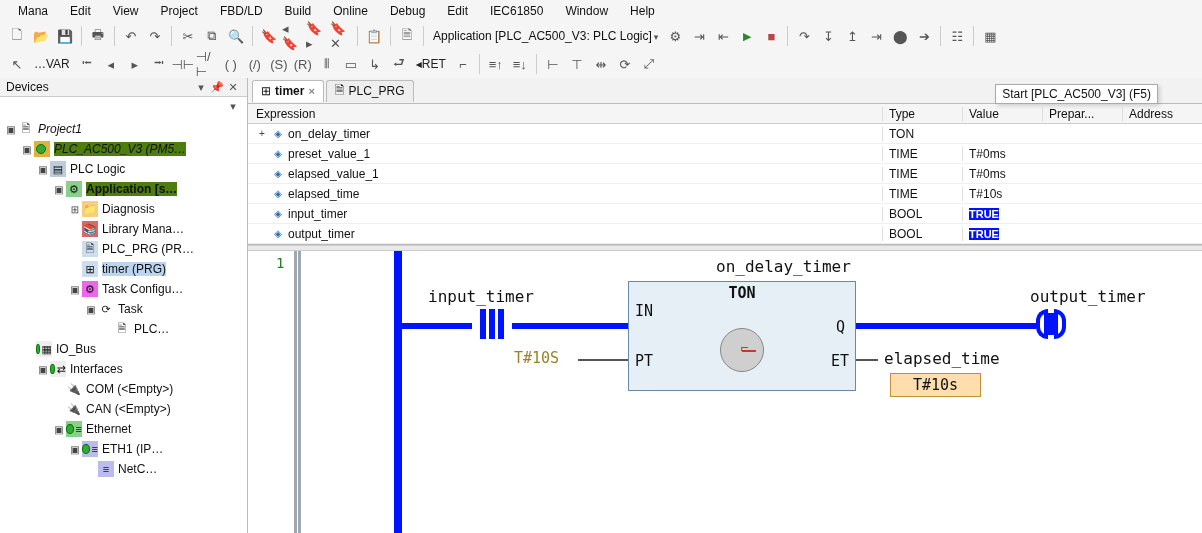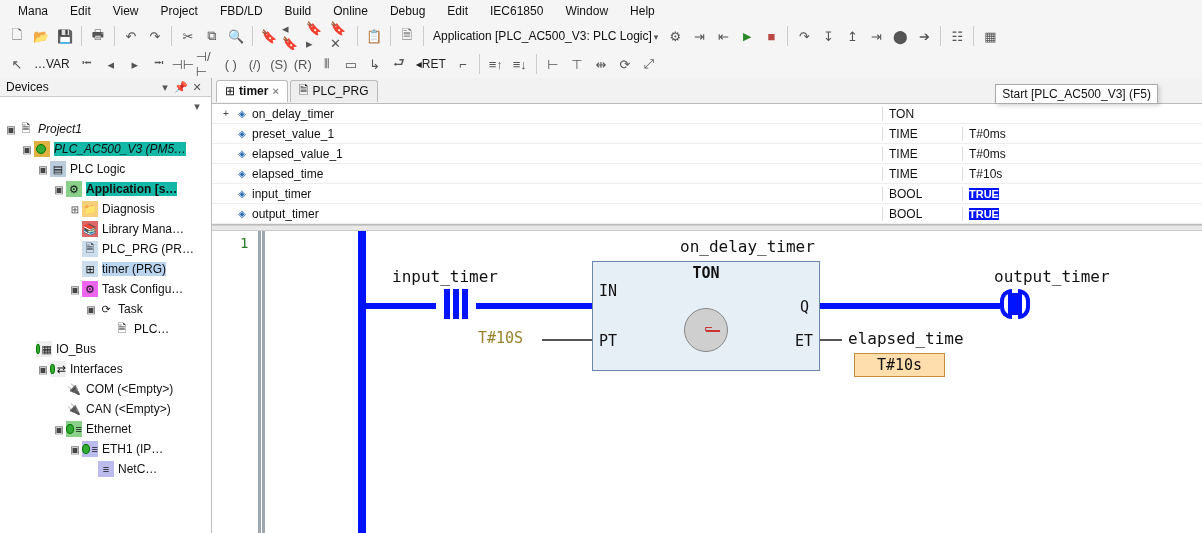--- a/index.html
+++ b/index.html
@@ -21,33 +21,33 @@
 .run-green { color:#2a8a2a; font-size:11px; }
 .run-red   { color:#b44; }
 
 
 .start-tooltip { position:absolute; top:84px; right:44px; background:#fff; border:1px solid #aaa; padding:2px 6px; font-size:12px; white-space:nowrap; box-shadow:2px 2px 4px rgba(0,0,0,.15); }
 
 
 .main { flex:1; display:flex; overflow:hidden; }
 
 
-.devices { width:212px; background:#fff; border-right:1px solid #bbb; display:flex; flex-direction:column; overflow:hidden; }
+.devices { width:248px; background:#fff; border-right:1px solid #bbb; display:flex; flex-direction:column; overflow:hidden; }
 .devices-header { display:flex; align-items:center; padding:2px 6px; font-size:12px; border-bottom:1px solid #ccc; background:#f2f2f2; }
 .devices-header .title { flex:1; }
 .devices-header .ctrl { width:16px; text-align:center; color:#555; font-size:11px; cursor:default; }
 .tree { flex:1; overflow:auto; font-size:12px; padding:4px 0; }
 .tree-node { display:flex; align-items:center; height:20px; white-space:nowrap; cursor:default; }
 .tree-node .twisty { width:14px; text-align:center; color:#444; font-size:10px; }
 .tree-node .spacer { display:inline-block; }
 .tree-node .icon { width:16px; height:16px; margin-right:4px; display:inline-flex; align-items:center; justify-content:center; font-size:11px; }
 .tree-node .green-dot::before { content:""; display:inline-block; width:8px;height:8px;border-radius:50%; background:#3a3; margin-right:2px; border:1px solid #070; }
 .tree-node .label.italic { font-style:italic; }
 .tree-node .label.bold { font-weight:bold; }
-.hl-green { background:#14b8a6; }
+.hl-green { background:#4d7c0f; }
 .hl-blue  { background:#bcd5ef; }
 
 .icon-plc    { background:#e0b040; }
 .icon-logic  { background:#bcd; }
 .icon-app    { background:#8ad08a; }
 .icon-folder { background:#f5cf7a; }
 .icon-lib    { background:#d66; }
 .icon-prg    { background:#cde; }
 .icon-timer  { background:#cde; }
 .icon-task   { background:#e6e; }
@@ -346,20 +346,27 @@
         <span class="close">×</span>
       </div>
       <div class="tab inactive">
         <span>🗎</span>
         <span>PLC_PRG</span>
       </div>
     </div>
 
 
     <div class="var-table">
+      <div class="var-head-row">
+        <div class="col-exp">Expression</div>
+        <div class="col-type">Type</div>
+        <div class="col-value">Value</div>
+        <div class="col-prep">Prepar...</div>
+        <div class="col-addr">Address</div>
+      </div>
       <div id="var-rows">
           <div class="var-row">
             <div class="col-exp">
               <span class="exp-twisty">+</span>
               <span class="var-icon"></span>
               <span>on_delay_timer</span>
             </div>
             <div class="col-type">TON</div>
             <div class="col-value"></div>
             <div class="col-prep"></div>

